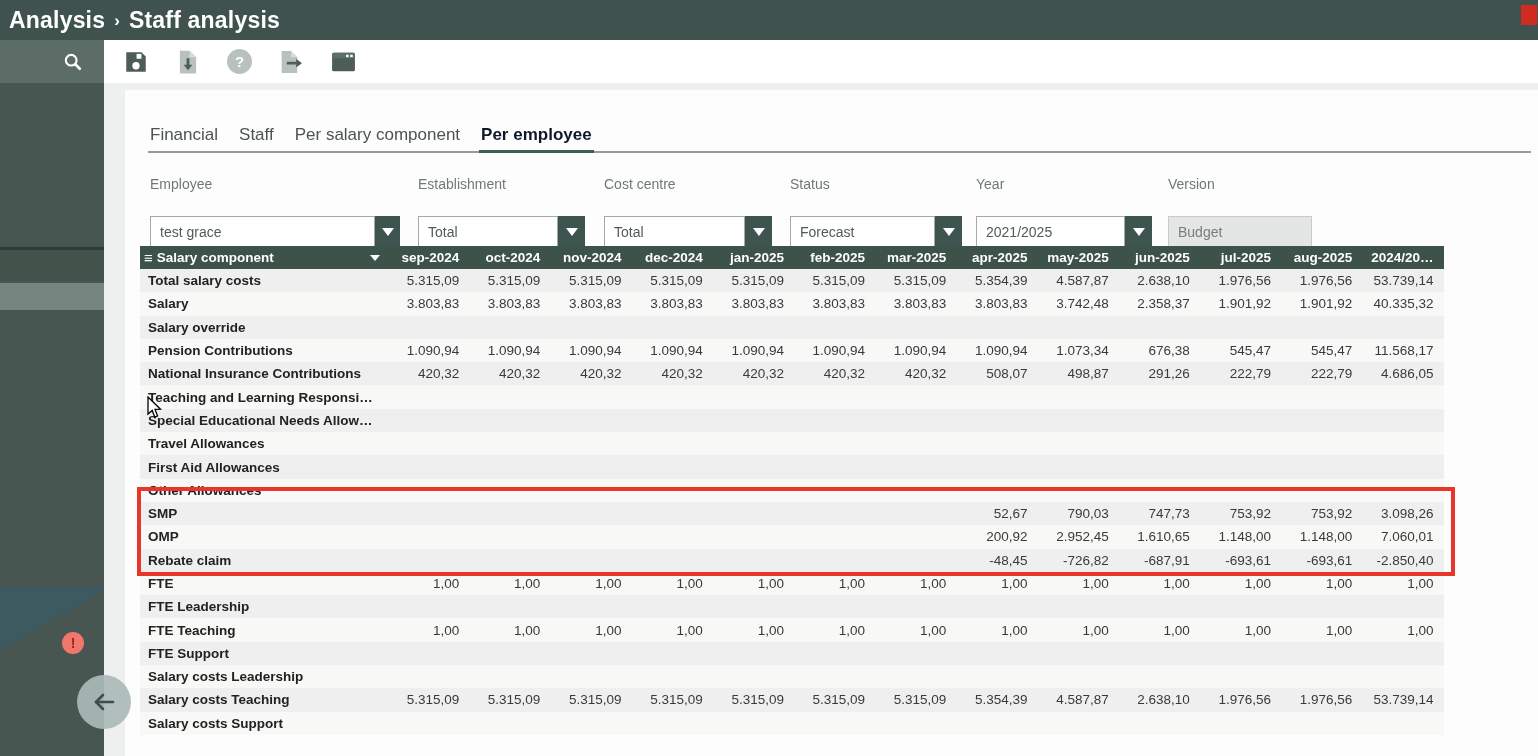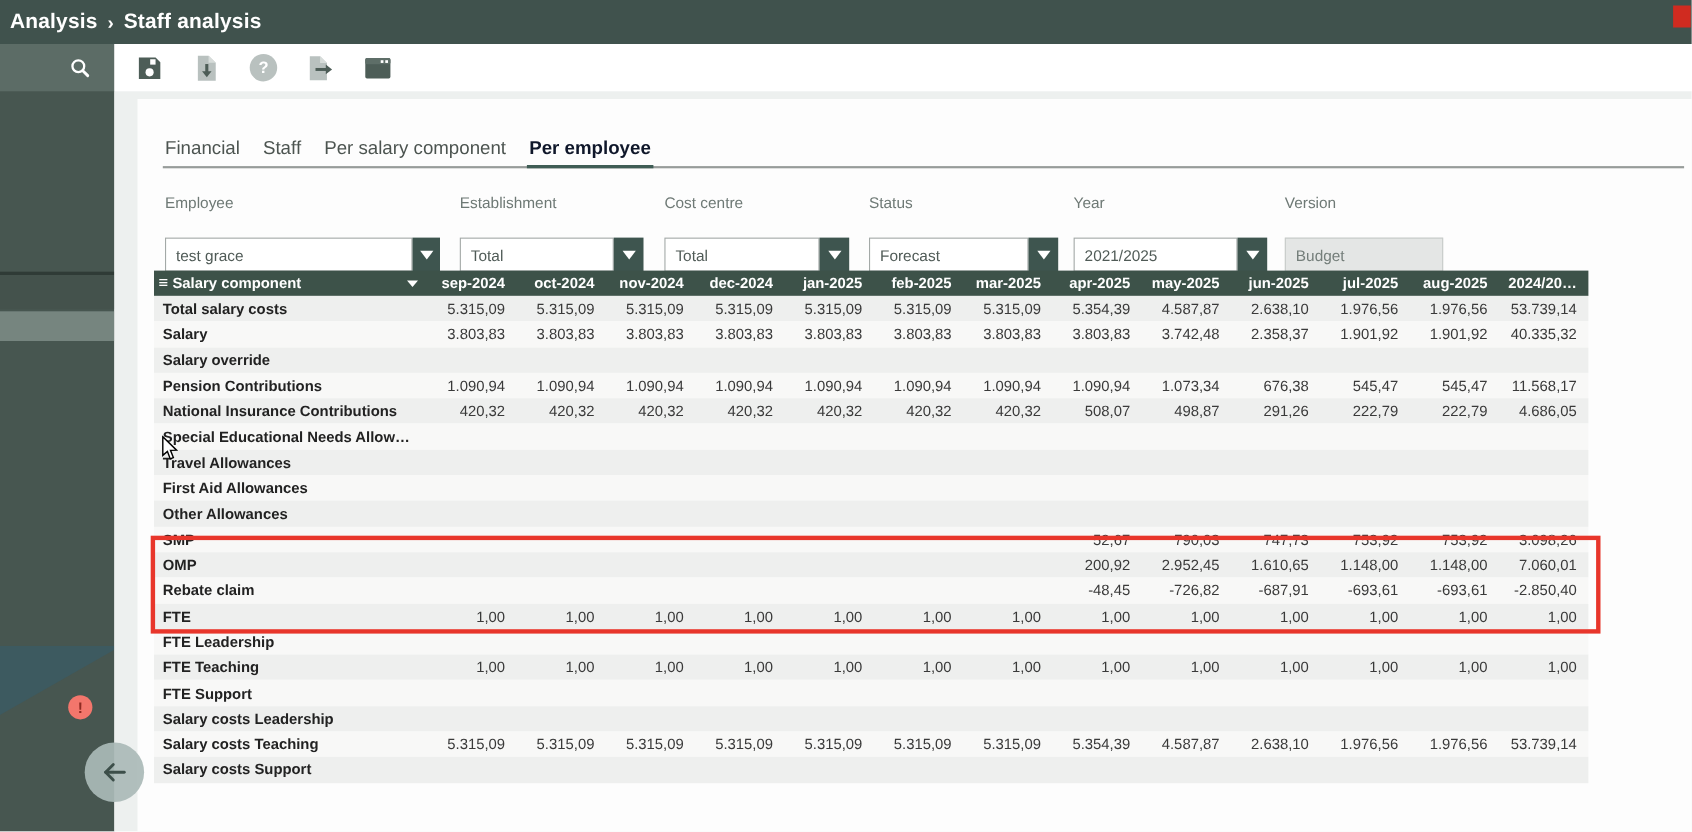--- a/index.html
+++ b/index.html
@@ -4,21 +4,21 @@
 <style>
   * { margin:0; padding:0; box-sizing:border-box; }
   html,body { width:1538px; height:756px; }
   body { position:relative; overflow:hidden; background:#fff;
          font-family:"Liberation Sans","DejaVu Sans",sans-serif; }
 
   
   .topbar { position:absolute; left:0; top:0; width:1538px; height:40px;
             background:#40524d; color:#fff; display:flex; align-items:center;
             padding-left:9px; gap:9px; }
-  .crumb { font-size:19px; font-weight:bold; letter-spacing:.2px; }
+  .crumb { font-size:23px; font-weight:bold; letter-spacing:.2px; }
   .crumb-sep { font-size:17px; font-weight:bold; margin-top:1px; }
   .rec-indicator { position:absolute; right:1px; top:5px; width:16px; height:20px;
                    background:#d02b20; }
 
   
   .sidebar { position:absolute; left:0; top:40px; width:104px; height:716px;
              background:#475650; overflow:hidden; }
   .search-band { position:absolute; left:0; top:0; width:104px; height:43px;
                  background:#5c6c66; display:flex; align-items:center;
                  justify-content:flex-end; padding-right:22px; cursor:pointer; }
@@ -334,20 +334,36 @@
           <div class="td num">420,32</div>
           <div class="td num">420,32</div>
           <div class="td num">508,07</div>
           <div class="td num">498,87</div>
           <div class="td num">291,26</div>
           <div class="td num">222,79</div>
           <div class="td num">222,79</div>
           <div class="td num">4.686,05</div>
         </div>
         <div class="trow">
+          <div class="td label">Teaching and Learning Responsi…</div>
+          <div class="td num"></div>
+          <div class="td num"></div>
+          <div class="td num"></div>
+          <div class="td num"></div>
+          <div class="td num"></div>
+          <div class="td num"></div>
+          <div class="td num"></div>
+          <div class="td num"></div>
+          <div class="td num"></div>
+          <div class="td num"></div>
+          <div class="td num"></div>
+          <div class="td num"></div>
+          <div class="td num"></div>
+        </div>
+        <div class="trow">
           <div class="td label">Special Educational Needs Allow…</div>
           <div class="td num"></div>
           <div class="td num"></div>
           <div class="td num"></div>
           <div class="td num"></div>
           <div class="td num"></div>
           <div class="td num"></div>
           <div class="td num"></div>
           <div class="td num"></div>
           <div class="td num"></div>

